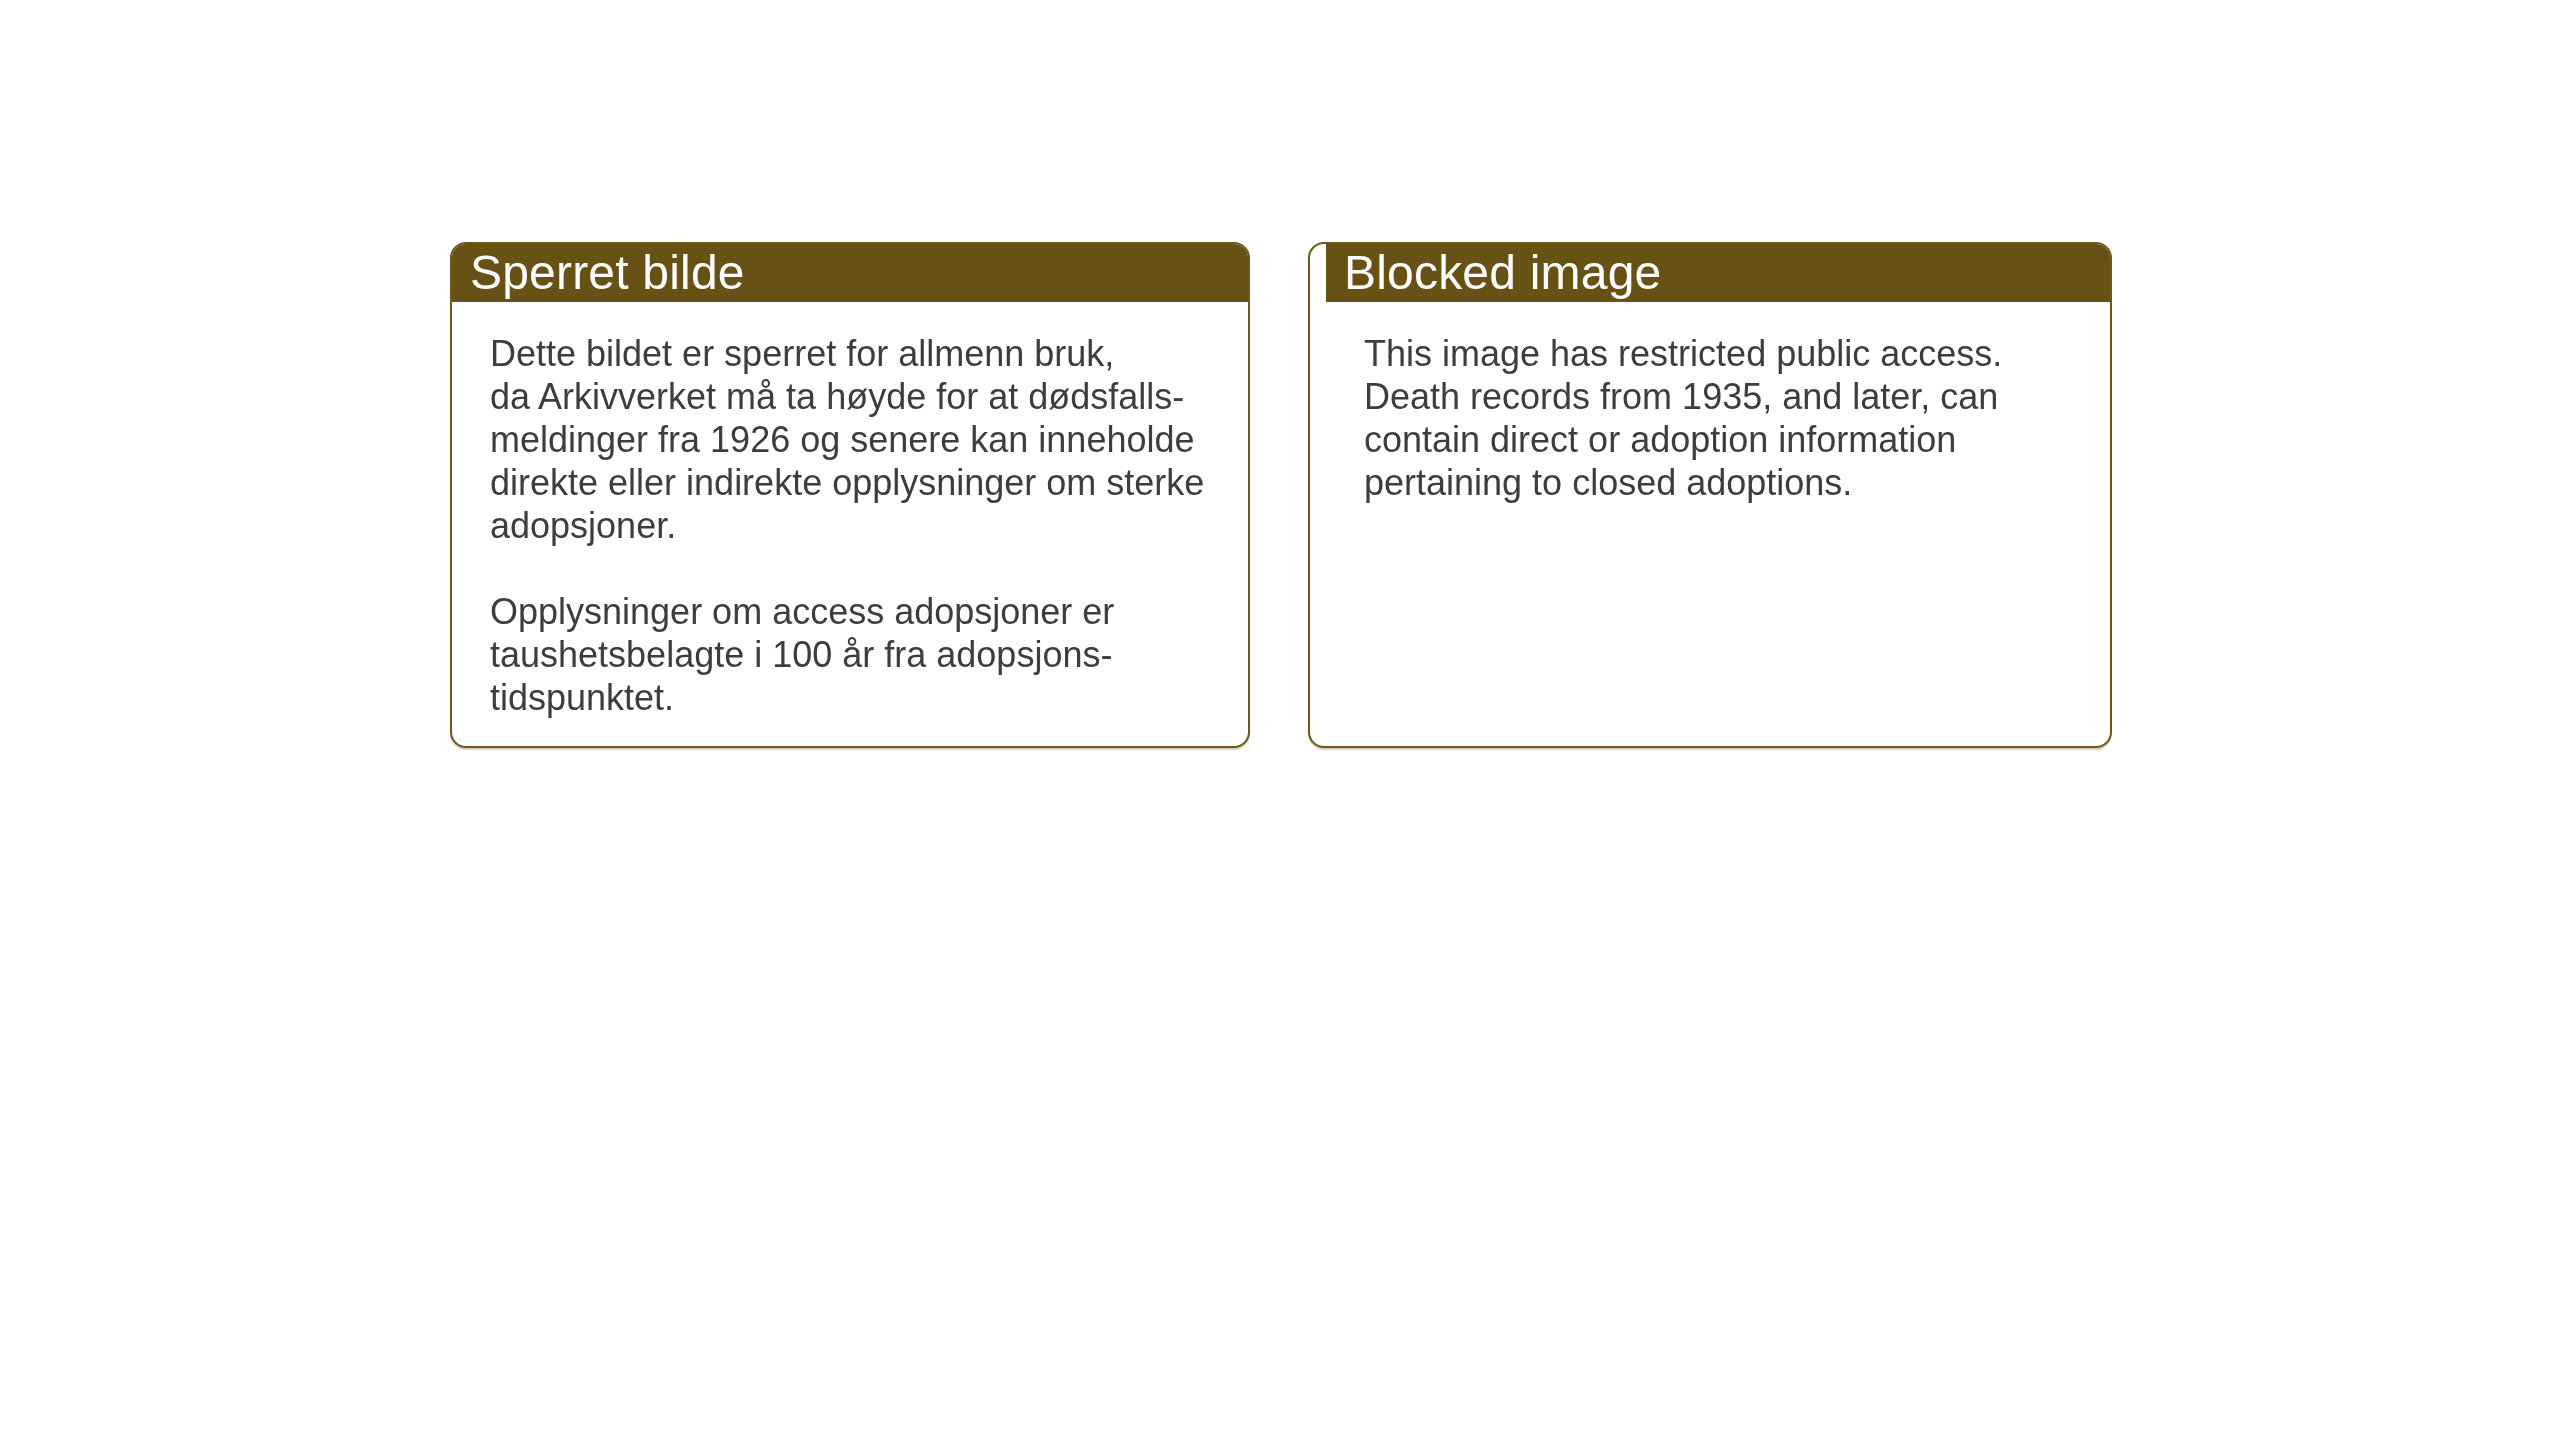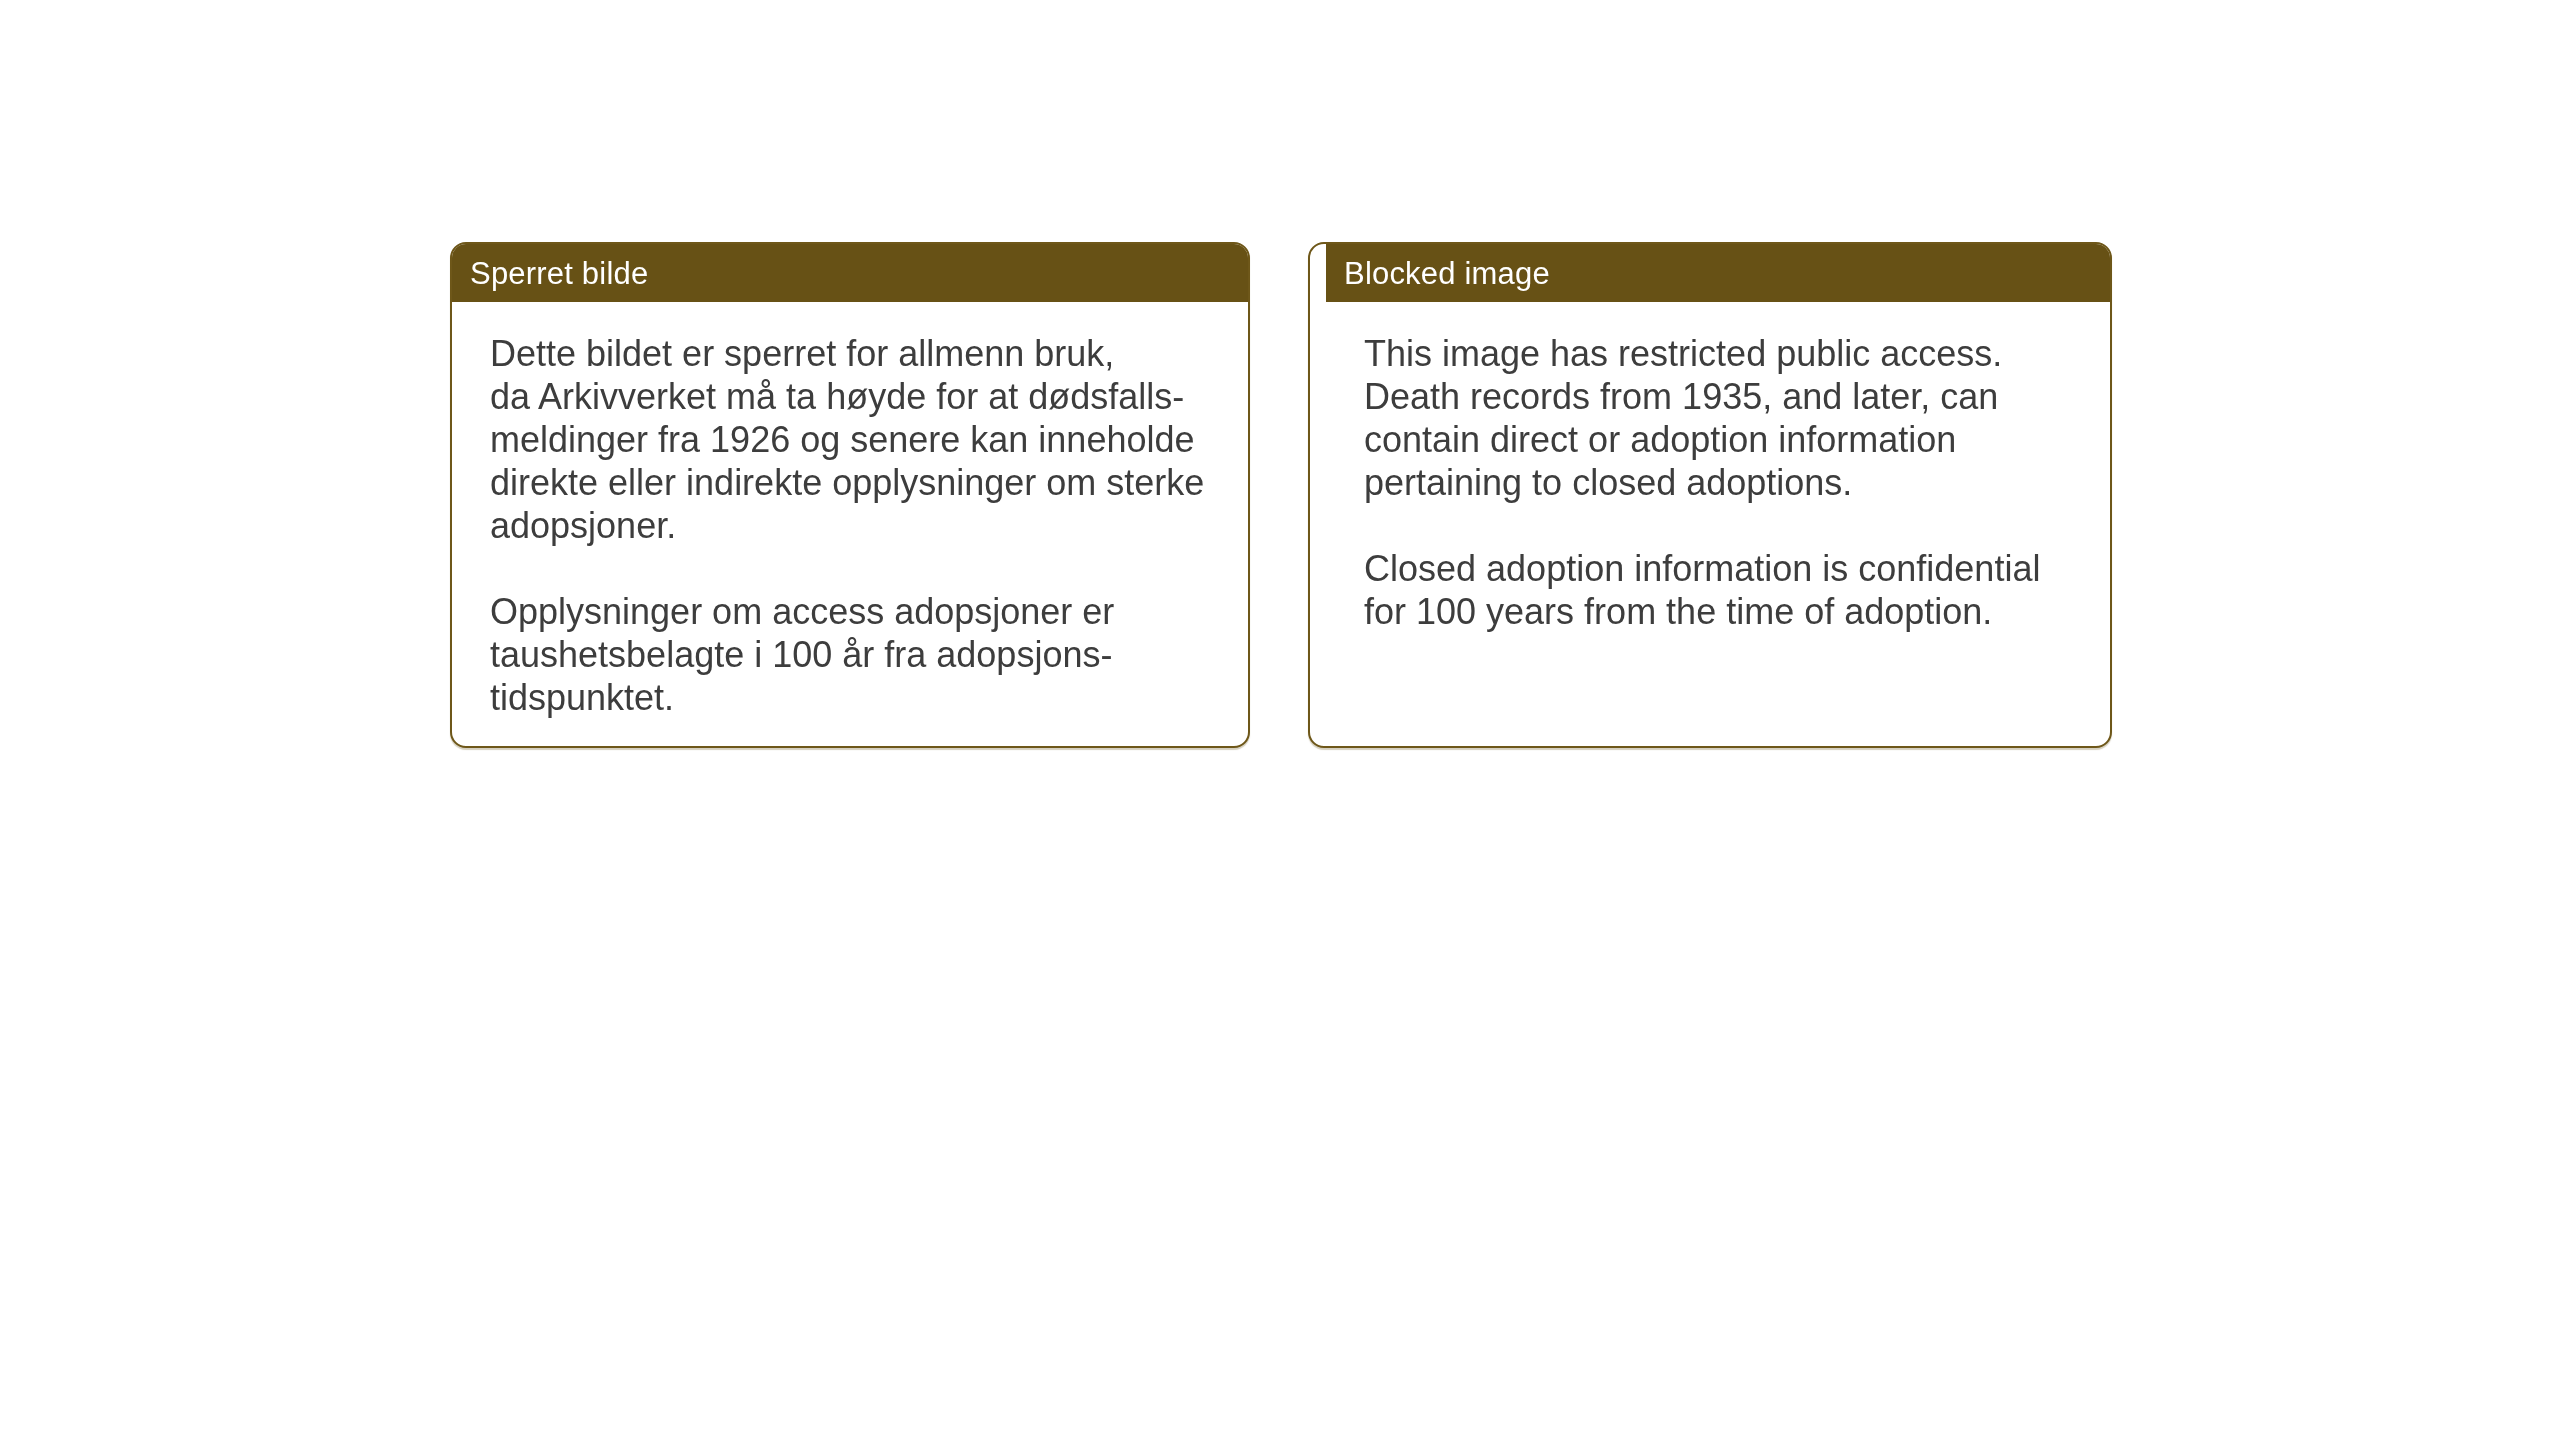--- a/index.html
+++ b/index.html
@@ -35,21 +35,21 @@
   }
   .notice-card.card-no { left: 450px;  width: 800px; }
   .notice-card.card-en { left: 1308px; width: 804px; padding-left: 16px; }
   .notice-header {
     height: 58px;
     background: var(--header-bg);
     color: var(--header-text);
     display: flex;
     align-items: center;
     padding: 0 18px;
-    font-size: 31px;
+    font-size: 48px;
     line-height: 1;
     letter-spacing: 0.2px;
   }
   .notice-body {
     padding: 30px 36px 0 38px;
     color: var(--body-text);
     font-size: 36px;
     line-height: 43px;
   }
   .para + .para { margin-top: 43px; }
@@ -83,20 +83,16 @@
     <div class="notice-header">
       <span>Blocked image</span>
     </div>
     <div class="notice-body">
       <div class="para">
         <div class="line">This image has restricted public access.</div>
         <div class="line">Death records from 1935, and later, can</div>
         <div class="line">contain direct or adoption information</div>
         <div class="line">pertaining to closed adoptions.</div>
       </div>
-      <div class="para">
-        <div class="line">Closed adoption information is confidential</div>
-        <div class="line">for 100 years from the time of adoption.</div>
-      </div>
     </div>
   </div>
 
 </div>
 
 </body></html>

